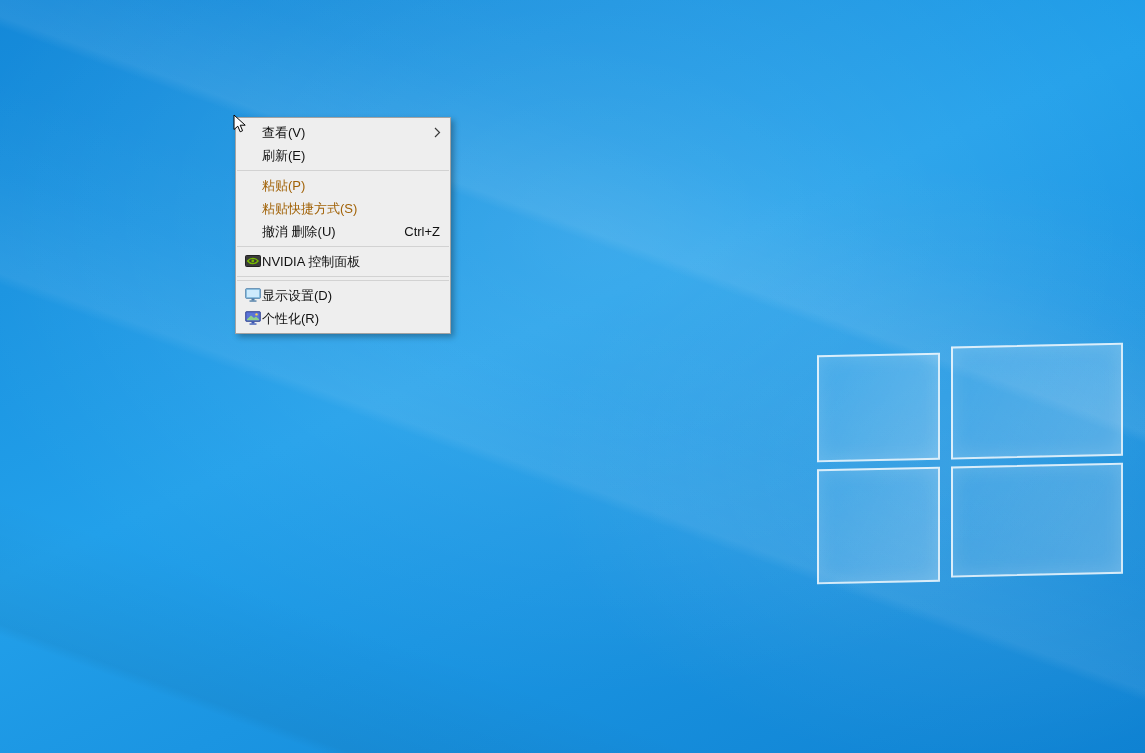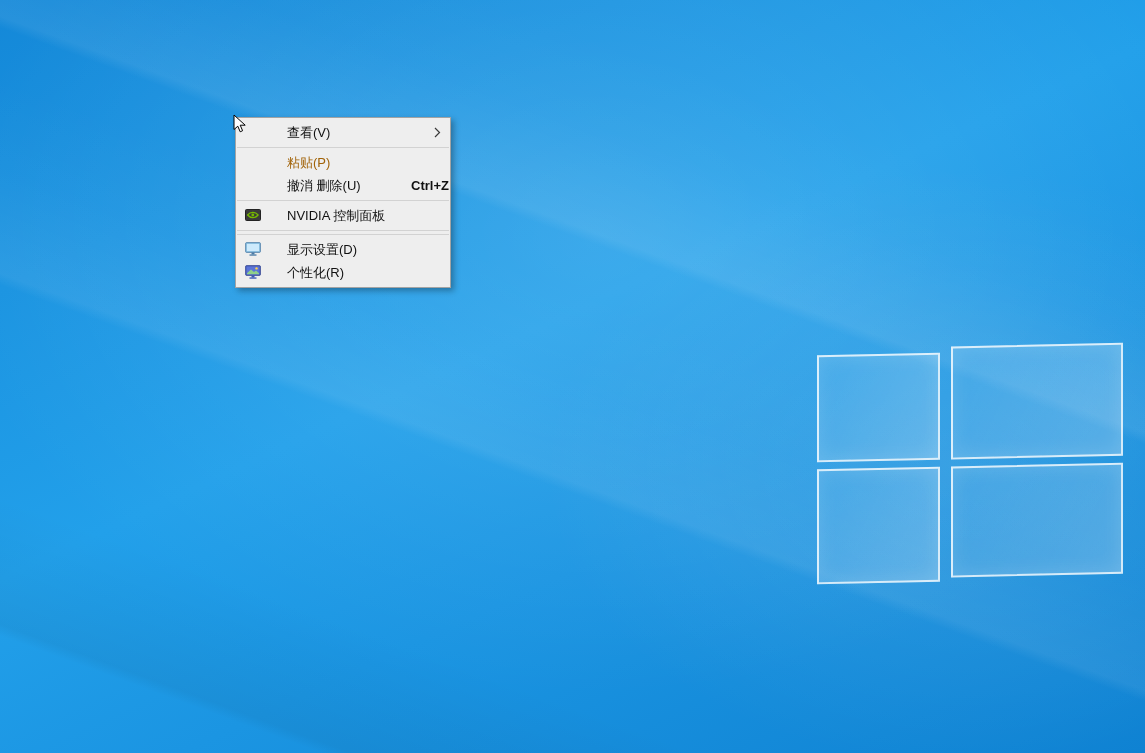--- a/index.html
+++ b/index.html
@@ -47,27 +47,27 @@
     background: #eeeeee;
     border: 1px solid #a3a3a3;
     box-shadow: 3px 3px 6px rgba(0,0,0,0.30);
     padding: 3px 0;
     font-size: 13px;
     color: #111111;
     z-index: 10;
   }
   .menu-item {
     position: relative; height: 23px; line-height: 23px;
-    padding-left: 51px; padding-right: 28px;
+    padding-left: 26px; padding-right: 28px;
     white-space: nowrap; cursor: default;
   }
   .menu-item.disabled { color: #a16207; }
   .menu-item .icon { position: absolute; left: 9px; top: 3px; width: 16px; height: 16px; }
   .menu-item .chevron { position: absolute; right: 9px; top: 6px; width: 7px; height: 11px; }
-  .menu-item .shortcut { position: absolute; right: 1px; top: 0; font-weight: bold; }
+  .menu-item .shortcut { position: absolute; right: 10px; top: 0; }
   .separator { height: 1px; background: #d2d2d2; margin: 3px 1px; }
 
   
   .cursor { position: absolute; left: 233px; top: 114px; z-index: 20; }
 </style>
 </head>
 <body>
 
 <div class="desktop">
 
@@ -83,27 +83,33 @@
   <div class="context-menu">
 
     <div class="menu-item">
       <span>查看(V)</span>
       <svg class="chevron" viewBox="0 0 7 11">
         <polyline points="1,1 5.5,5.5 1,10" fill="none" stroke="#3a3a3a" stroke-width="1.2"></polyline>
       </svg>
     </div>
 
 
+    <div class="menu-item">
+      <span>刷新(E)</span>
+    </div>
 
     <div class="separator"></div>
 
     <div class="menu-item disabled">
       <span>粘贴(P)</span>
     </div>
 
+    <div class="menu-item disabled">
+      <span>粘贴快捷方式(S)</span>
+    </div>
 
     <div class="menu-item">
       <span>撤消 删除(U)</span>
       <span class="shortcut">Ctrl+Z</span>
     </div>
 
     <div class="separator"></div>
 
     <div class="menu-item">
       <span class="icon">

